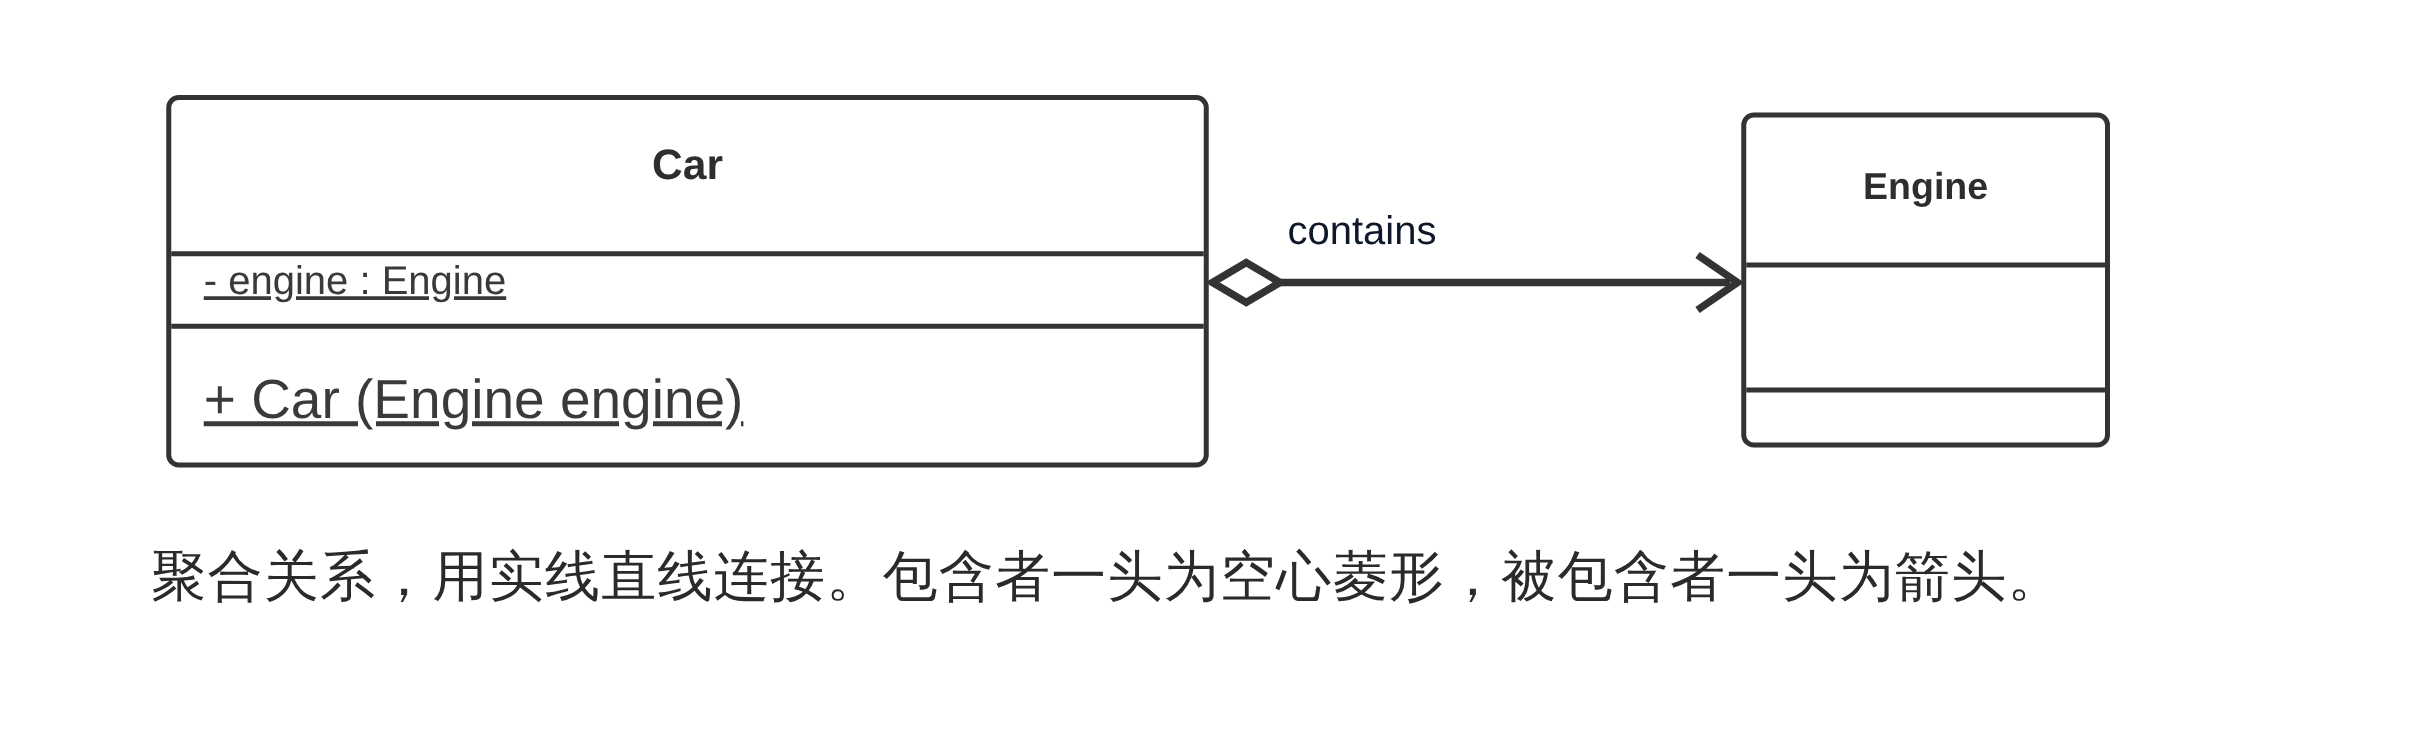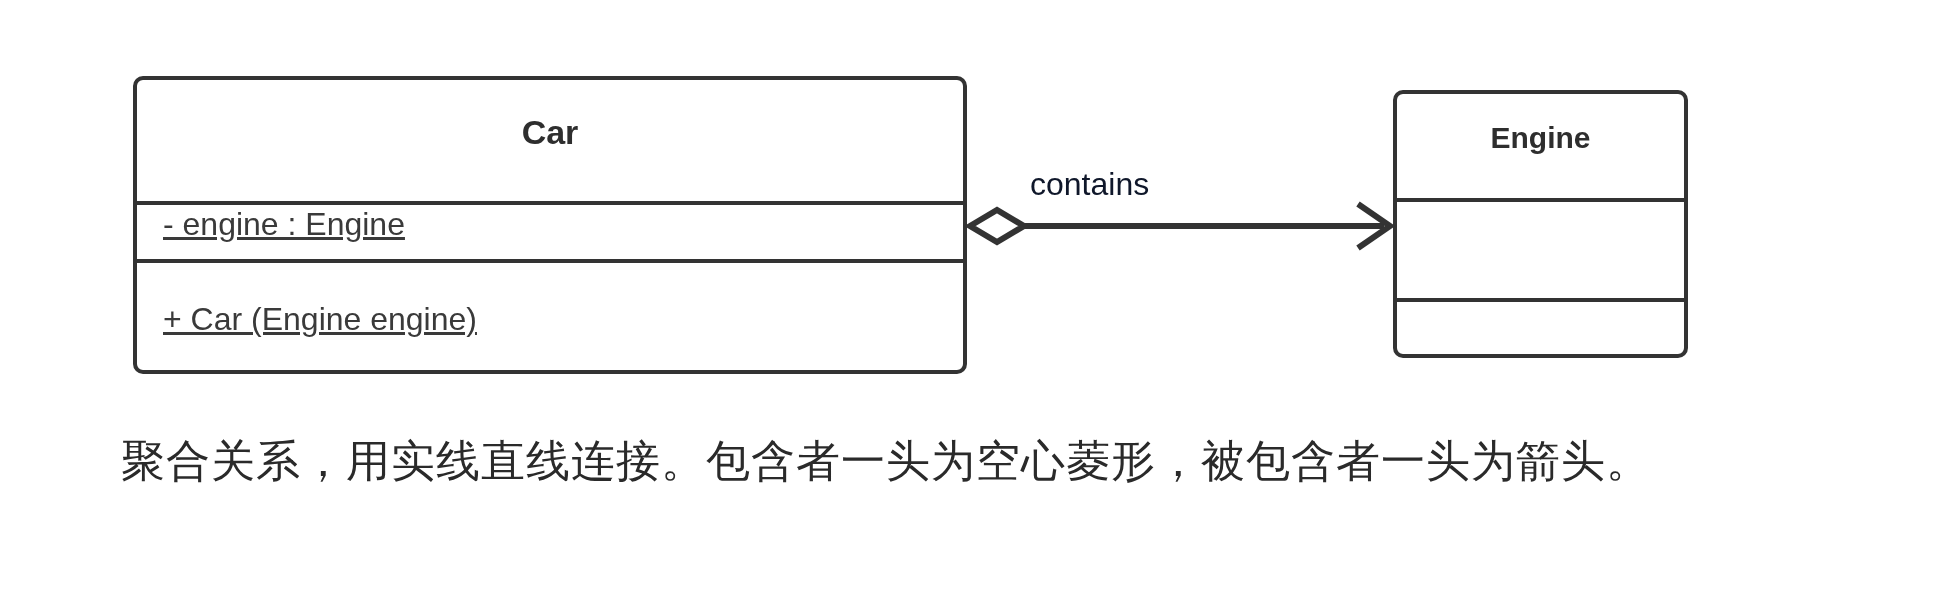--- a/index.html
+++ b/index.html
@@ -79,34 +79,35 @@
   #car-attributes .uml-member {
     font-size: 32px;
     line-height: 42px;
   }
   #car-methods {
     flex: 1;
     padding-left: 26px;
     padding-top: 6px;
   }
   #car-methods .uml-member {
-    font-size: 32px;
+    font-size: 44px;
     line-height: 45px;
   }
 
   
   #engine-class {
     left: 1393px;
     top: 90px;
     width: 295px;
     height: 268px;
   }
   #engine-title {
     height: 88px;
     font-size: 30px;
+    margin-top: 12px;
   }
   #engine-attributes {
     height: 84px;
   }
   #engine-methods {
     flex: 1;
   }
 
   
   #association {

